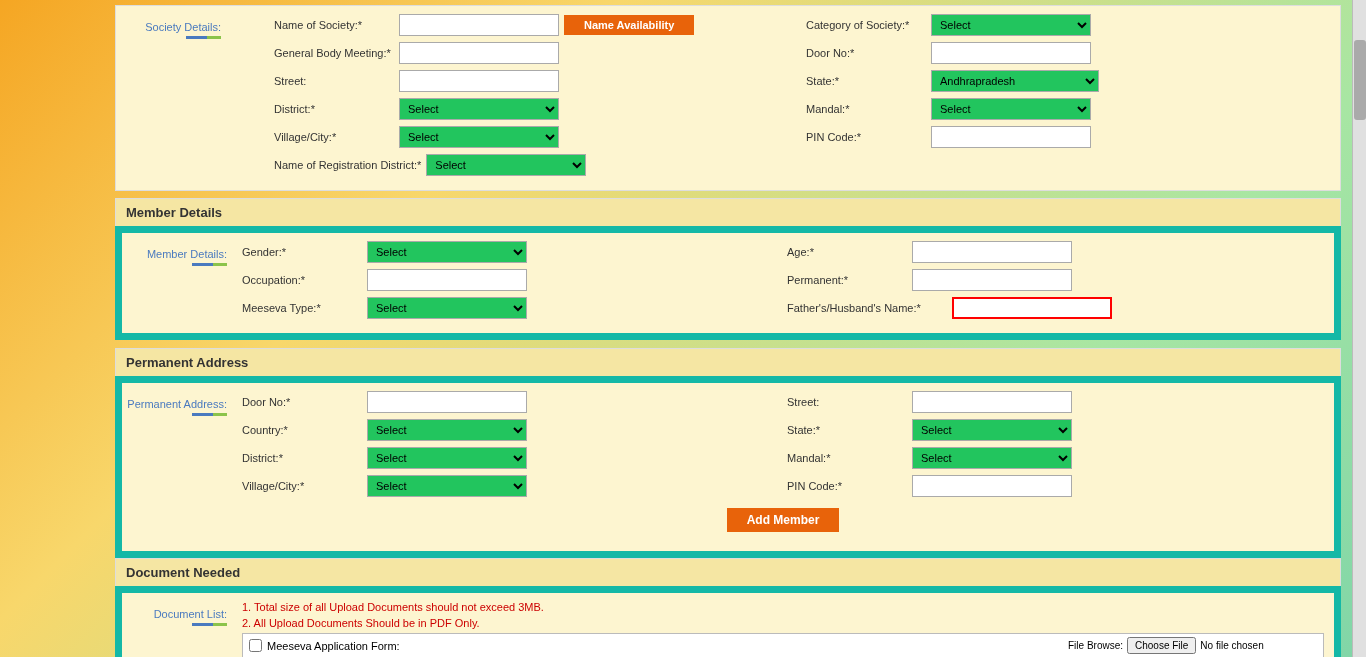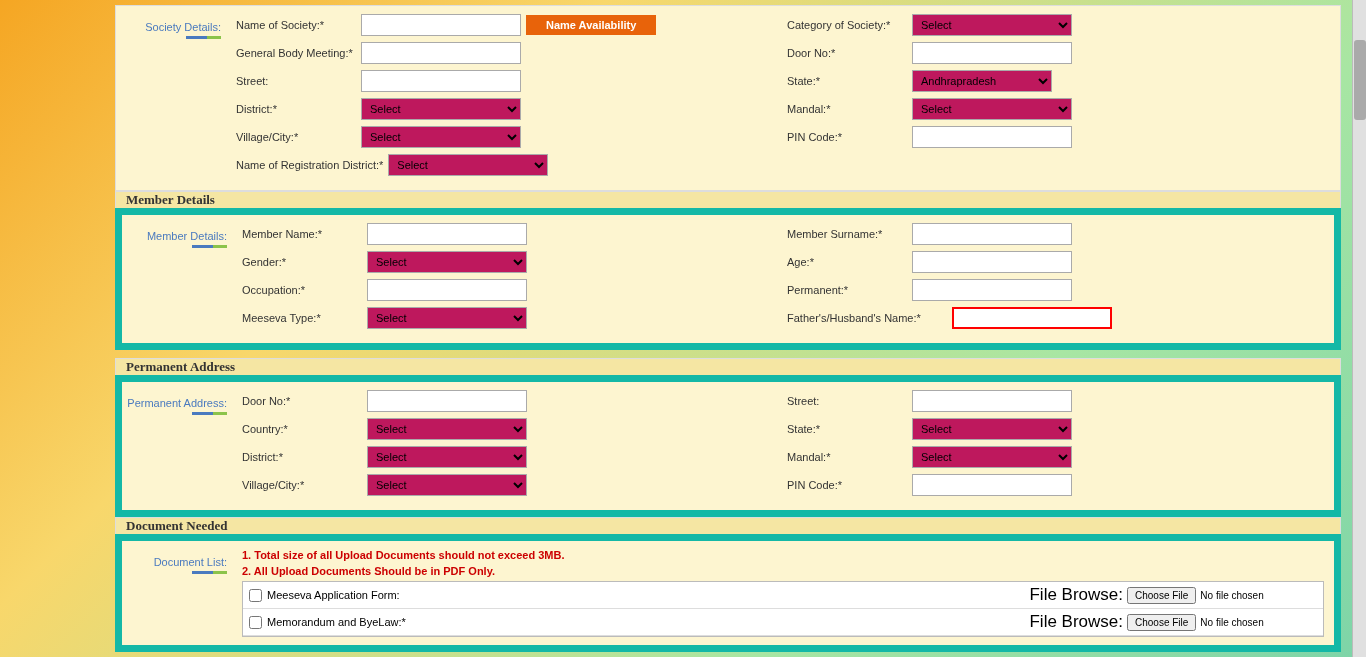--- a/index.html
+++ b/index.html
@@ -10,26 +10,25 @@
       min-height: 657px;
     }
     .main-container {
       margin-left: 110px;
       margin-right: 20px;
       padding: 5px;
     }
     .section-header {
       background-color: #f5e6a3;
       border: 1px solid #ddd;
-      padding: 0 10px;
+      padding: 6px 10px;
       font-weight: bold;
       font-size: 13px;
       color: #333;
       border-bottom: none;
-      font-family: Liberation Serif, serif;
     }
     .section-with-sidebar {
       display: flex;
       border: 7px solid #14b8a6;
       background-color: #fdf5d0;
       margin-bottom: 8px;
     }
     .sidebar-label {
       width: 110px;
       min-width: 110px;
@@ -81,21 +80,21 @@
       font-size: 11px;
       background: #fff;
       flex: 1;
       min-width: 140px;
     }
     select {
       border: 1px solid #aaa;
       padding: 2px 4px;
       height: 22px;
       font-size: 11px;
-      background: #be185d;
+      background: #22c55e;
       flex: 1;
       min-width: 140px;
     }
     .btn-name-availability {
       background-color: #e8630a;
       color: #fff;
       border: none;
       padding: 4px 20px;
       font-size: 11px;
       font-weight: bold;
@@ -112,39 +111,39 @@
       cursor: pointer;
       display: block;
       margin: 5px auto;
     }
     .input-red-border {
       border: 2px solid red !important;
     }
     .doc-info {
       color: #c00;
       font-size: 11px;
-      font-weight: bold;
+      font-weight: normal;
       margin-bottom: 4px;
     }
     .doc-row {
       display: flex;
       align-items: center;
       border-bottom: 1px solid #ddd;
       padding: 3px 6px;
       background: #fff;
     }
     .doc-row input[type="checkbox"] {
       margin-right: 5px;
     }
     .doc-label {
       flex: 1;
       font-size: 11px;
     }
     .file-browse-label {
-      font-size: 17px;
+      font-size: 10px;
       margin-right: 4px;
       white-space: nowrap;
     }
     input[type="file"] {
       font-size: 10px;
     }
     .scrollbar-track {
       position: fixed;
       right: 0;
       top: 0;
@@ -157,21 +156,22 @@
       width: 12px;
       height: 80px;
       background: #aaa;
       margin: 2px auto;
       border-radius: 3px;
       margin-top: 40px;
     }
     .section-society-top {
       background: #fdf5d0;
       border: 1px solid #ddd;
-      margin-bottom: 0;
+      margin-bottom: 7px;
+      gap: 38px;
     }
   </style>
 </head>
 <body>
 
 <div class="main-container">
 
   <div class="section-with-sidebar section-society-top">
     <div class="sidebar-label">
       <span>Society Details:</span>
@@ -203,21 +203,21 @@
         </div>
       </div>
 
       <div class="form-row">
         <div class="field-group">
           <span class="field-label">Street:</span>
           <input type="text" style="width: 160px; flex: 0 0 auto;">
         </div>
         <div class="field-group">
           <span class="field-label">State:*</span>
-          <select style="width:140px;flex:none;">
+          <select style="width:168px;flex:none;">
             <option>Andhrapradesh</option>
           </select>
         </div>
       </div>
 
       <div class="form-row">
         <div class="field-group">
           <span class="field-label">District:*</span>
           <select style="width:160px;flex:none;">
             <option>Select</option>
@@ -258,30 +258,20 @@
 
   <div class="section-header">
     <span>Member Details</span>
   </div>
   <div class="section-with-sidebar">
     <div class="sidebar-label">
       <span>Member Details:</span>
     </div>
     <div class="form-content">
 
-      <div class="form-row">
-        <div class="field-group">
-          <span class="field-label">Member Name:*</span>
-          <input type="text" style="width: 160px; flex: 0 0 auto;">
-        </div>
-        <div class="field-group">
-          <span class="field-label">Member Surname:*</span>
-          <input type="text" style="width: 160px; flex: 0 0 auto;">
-        </div>
-      </div>
 
       <div class="form-row">
         <div class="field-group">
           <span class="field-label">Gender:*</span>
           <select style="width:160px;flex:none;">
             <option>Select</option>
           </select>
         </div>
         <div class="field-group">
           <span class="field-label">Age:*</span>
@@ -371,20 +361,23 @@
           <select style="width:160px;flex:none;">
             <option>Select</option>
           </select>
         </div>
         <div class="field-group">
           <span class="field-label">PIN Code:*</span>
           <input type="text" style="width: 160px; flex: 0 0 auto;">
         </div>
       </div>
 
+      <div class="form-row" style="justify-content:center;">
+        <button class="btn-add-member">Add Member</button>
+      </div>
     </div>
   </div>
 
   <div class="section-header">
     <span>Document Needed</span>
   </div>
   <div class="section-with-sidebar" style="margin-bottom:0;">
     <div class="sidebar-label">
       <span>Document List:</span>
     </div>

